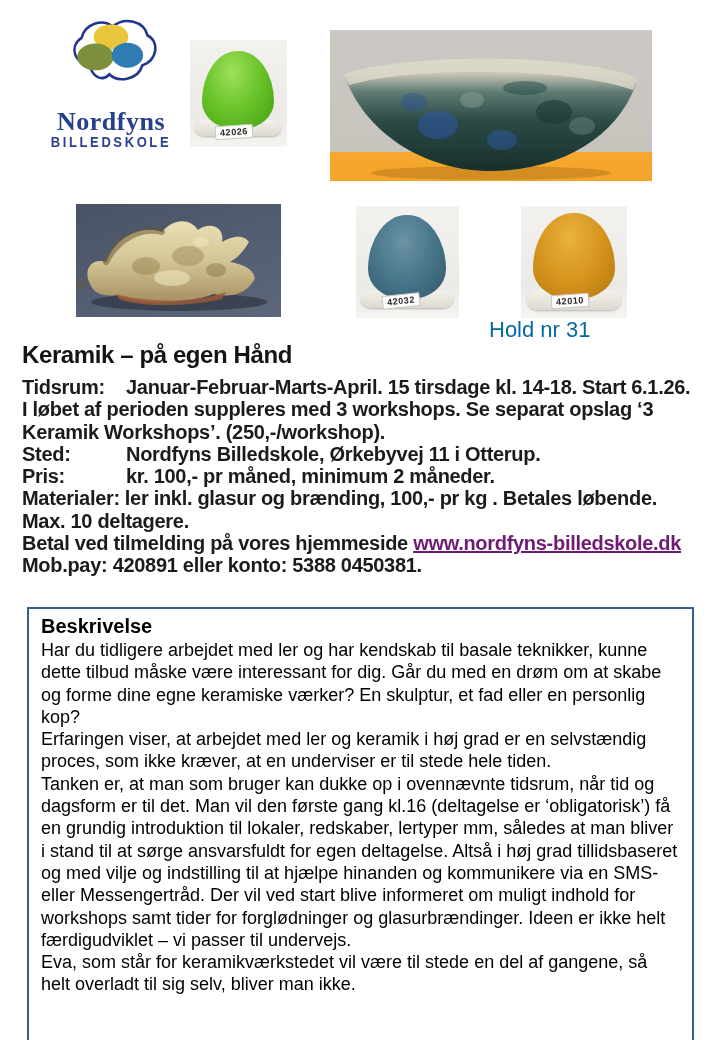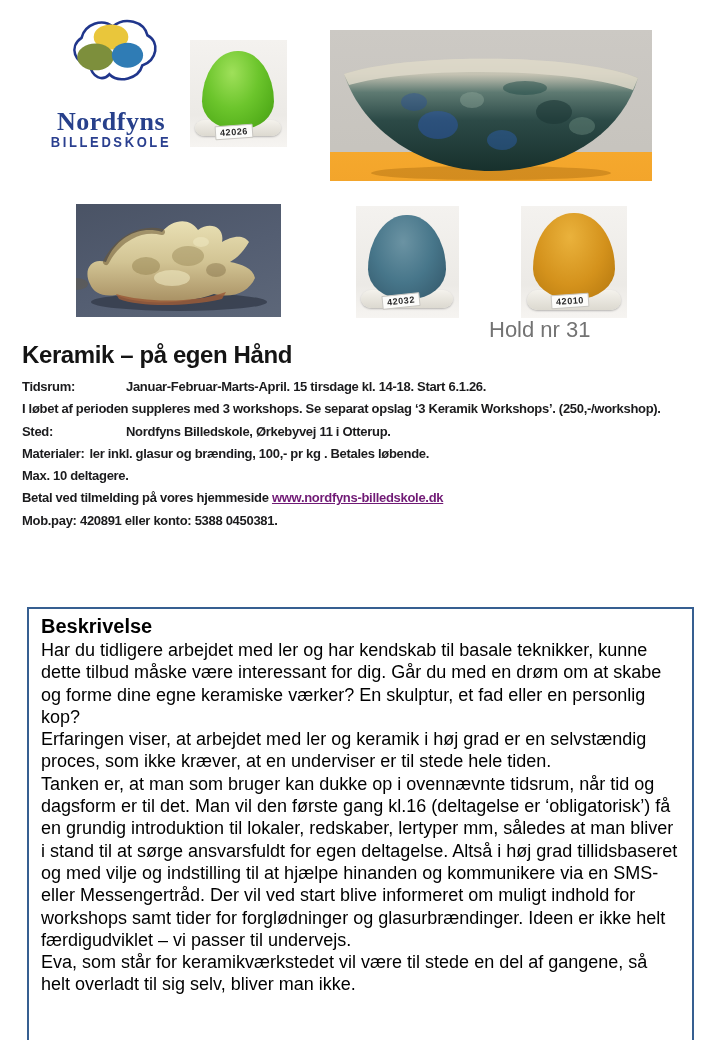--- a/index.html
+++ b/index.html
@@ -24,24 +24,24 @@
         font-size:9px;font-weight:bold;letter-spacing:.6px;text-align:center;
         padding:1px 4px;border-radius:1px;}
   .dome-green{background:radial-gradient(ellipse at 42% 28%,#9fe05a 0%,#6cc52c 45%,#55b01c 75%,#48991a 100%);}
   .dome-teal{background:radial-gradient(ellipse at 45% 32%,#6b93a3 0%,#47768a 50%,#3a6275 80%,#325667 100%);}
   .dome-orange{background:radial-gradient(ellipse at 45% 28%,#eab23c 0%,#d4921c 55%,#bd7f12 85%,#ab700f 100%);}
 
   .bowl-tile{background:linear-gradient(180deg,#ccc9c4 0%,#c7c4be 78%,#c7c4be 80.5%,#f5a82d 81%,#f3a52b 100%);}
   .fish-tile{background:linear-gradient(160deg,#4a5365 0%,#545e72 55%,#5d6779 100%);}
 
   
-  .hold{position:absolute;left:489px;top:317px;font-size:22px;font-weight:400;color:#737373;}
+  .hold{position:absolute;left:489px;top:317px;font-size:22px;font-weight:400;color:#0369a1;}
   .title{position:absolute;left:22px;top:341px;font-size:24px;font-weight:bold;
          letter-spacing:-.4px;color:#141414;}
-  .info{position:absolute;left:22px;top:376px;width:678px;font-size:13px;font-weight:bold;
+  .info{position:absolute;left:22px;top:376px;width:678px;font-size:20px;font-weight:bold;
         letter-spacing:-.3px;line-height:22.3px;color:#1b1b1d;}
   .lbl-tab{display:inline-block;min-width:104px;}
   .lbl{margin-right:5px;}
   a.site-link{color:#701a75;text-decoration:underline;font-weight:bold;cursor:pointer;}
 
   
   .desc-box{position:absolute;left:27px;top:607px;width:667px;height:459px;box-sizing:border-box;
             border:2px solid #365f91;padding:4px 12px 0 12px;background:#fff;}
   .desc-title{font-size:20px;font-weight:bold;line-height:26px;color:#000;}
   .desc-box p{margin:0;font-size:18px;line-height:22.3px;color:#000;font-weight:400;}
@@ -133,20 +133,23 @@
     <div>
       <span class="lbl-tab">Tidsrum:</span><span>Januar-Februar-Marts-April. 15 tirsdage kl. 14-18. Start 6.1.26.</span>
     </div>
     <div>
       <span>I løbet af perioden suppleres med 3 workshops. Se separat opslag ‘3 Keramik Workshops’. (250,-/workshop).</span>
     </div>
     <div>
       <span class="lbl-tab">Sted:</span><span>Nordfyns Billedskole, Ørkebyvej 11 i Otterup.</span>
     </div>
     <div>
+      <span class="lbl-tab">Pris:</span><span>kr. 100,- pr måned, minimum 2 måneder.</span>
+    </div>
+    <div>
       <span class="lbl">Materialer:</span><span>ler inkl. glasur og brænding, 100,- pr kg . Betales løbende.</span>
     </div>
     <div>
       <span>Max. 10 deltagere.</span>
     </div>
     <div>
       <span>Betal ved tilmelding på vores hjemmeside </span><a class="site-link" href="#">www.nordfyns-billedskole.dk</a>
     </div>
     <div>
       <span>Mob.pay: 420891 eller konto: 5388 0450381.</span>

